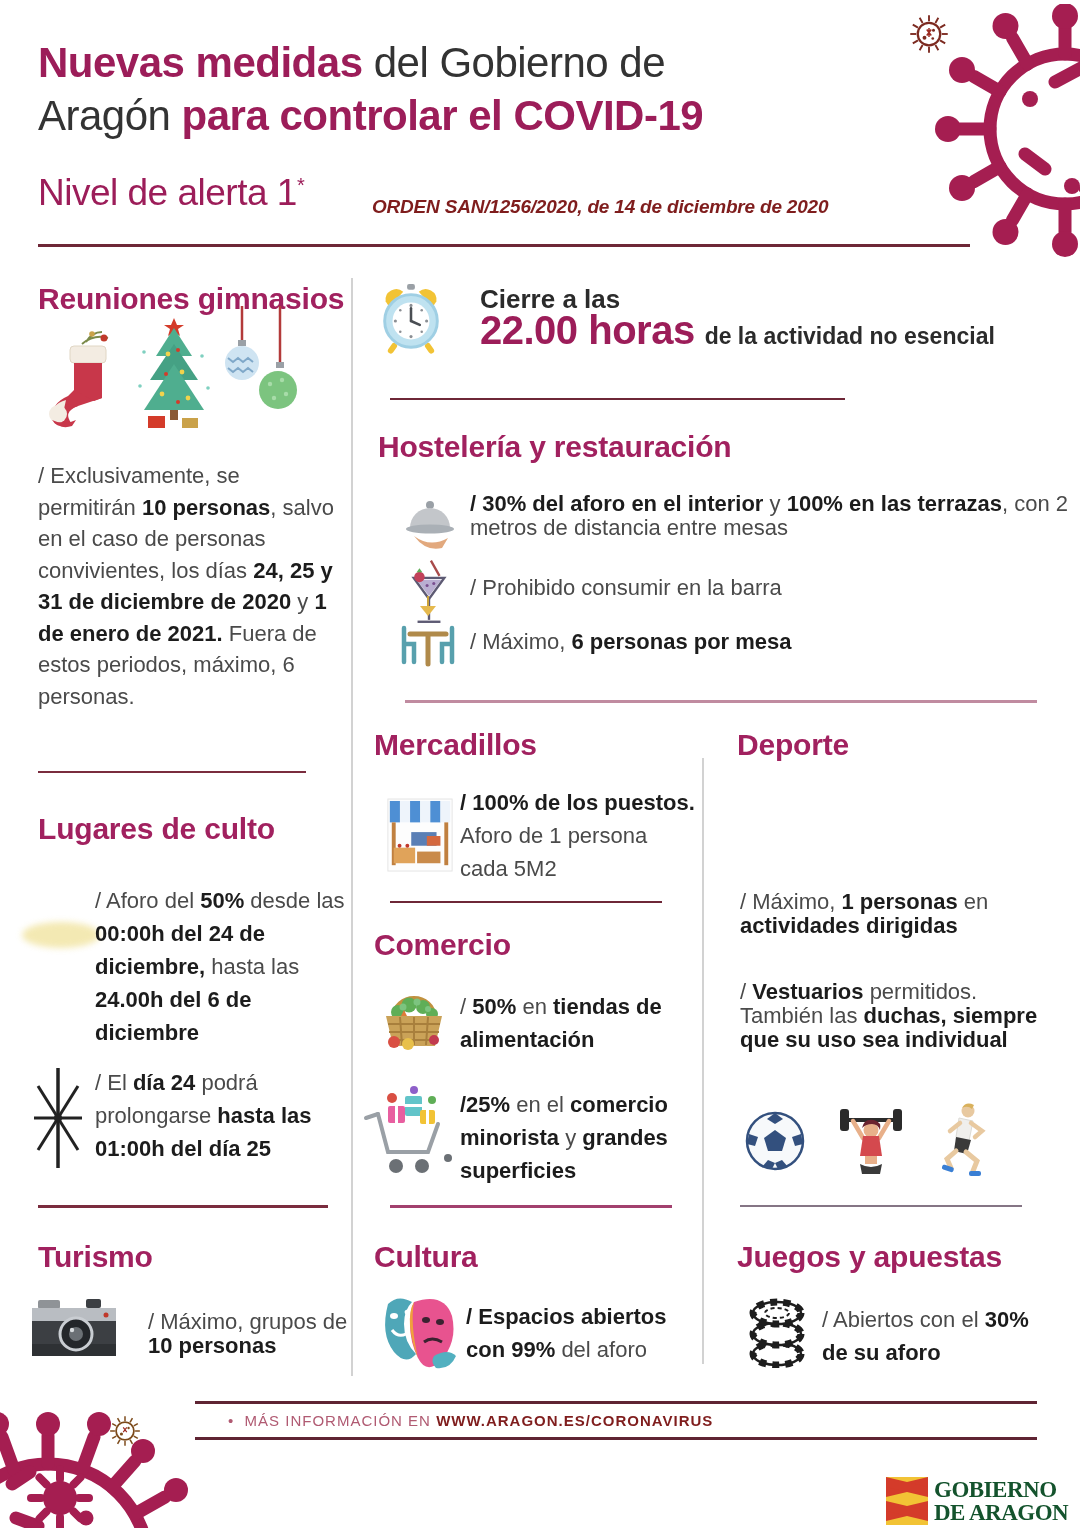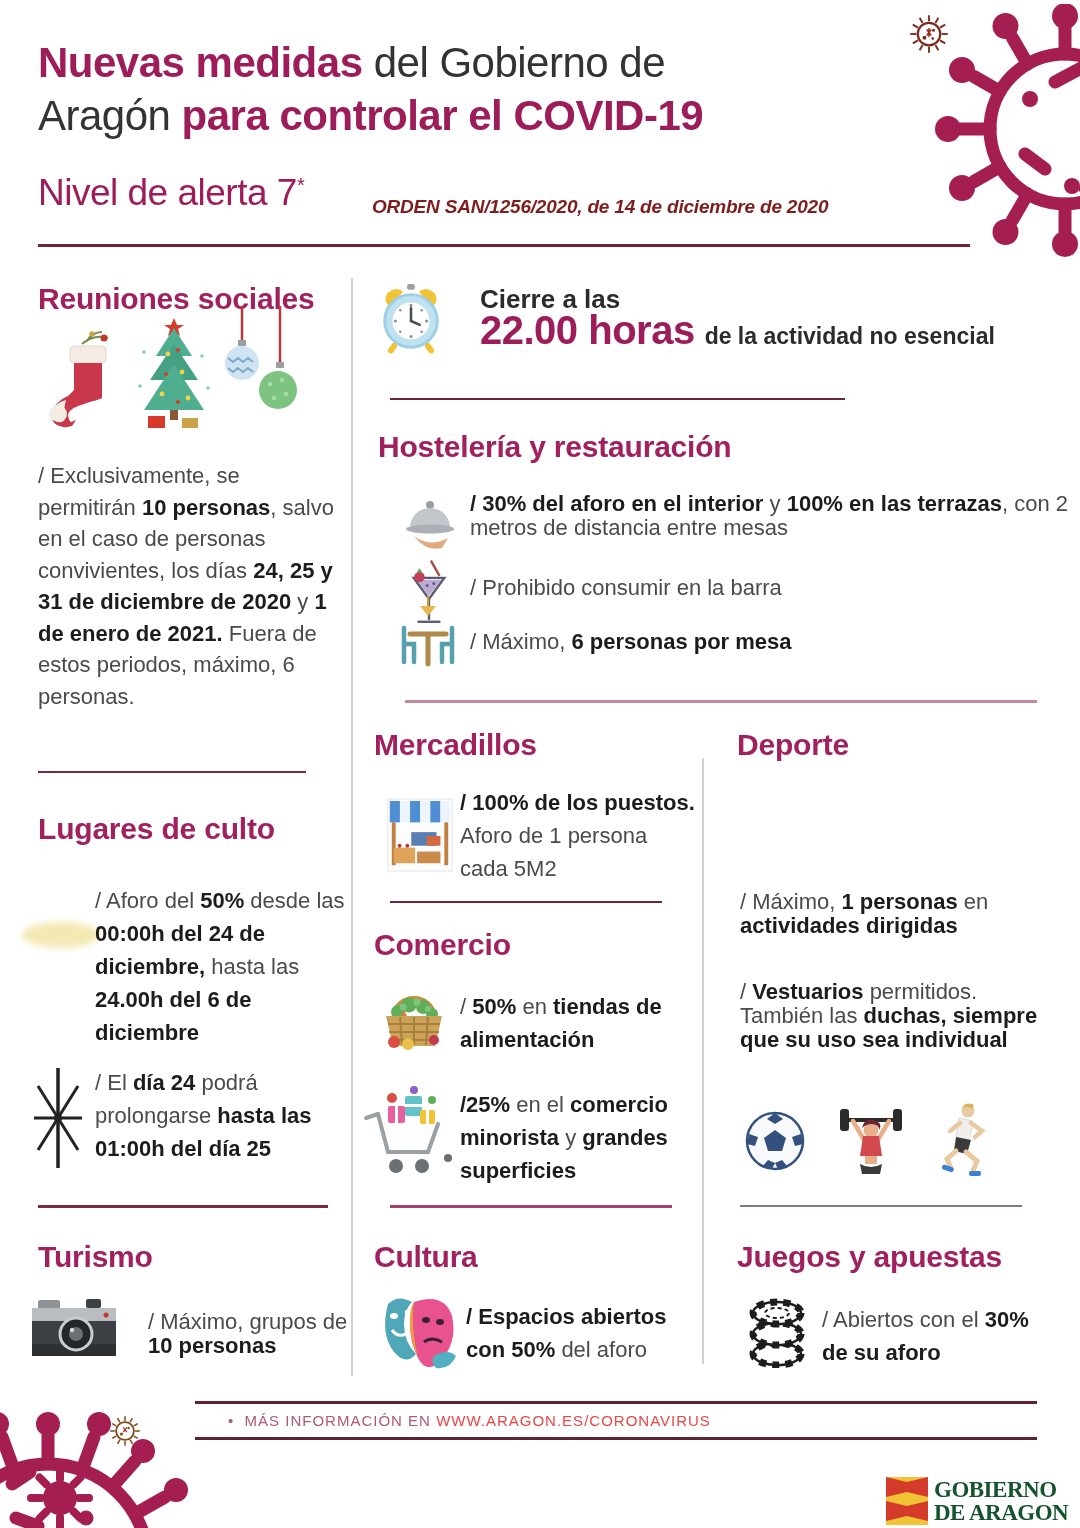--- a/index.html
+++ b/index.html
@@ -21,37 +21,37 @@
   .lh31{line-height:31.5px;}
   
   .hr{position:absolute;background:#6e2737;}
   .vr{position:absolute;background:#d2d2d2;width:2px;}
   
   .closure-prefix{font-size:26px;font-weight:700;color:#2b2b2b;}
   .closure-time{font-size:40px;font-weight:800;color:#9c1d59;letter-spacing:-0.5px;}
   .closure-suffix{font-size:23px;font-weight:700;color:#2b2b2b;margin-left:10px;}
   
   .footer-info{font-size:15px;letter-spacing:1px;color:#b05a72;font-weight:400;}
-  .footer-info .b2{font-weight:400;color:#ef4444;}
+  .footer-info .b2{font-weight:700;color:#7f1d1d;}
   .logo-text{font-size:23px;line-height:23px;font-weight:700;color:#14532d;letter-spacing:-0.5px;font-family:Liberation Serif, serif;}
   .candle-glow{position:absolute;width:78px;height:26px;border-radius:50%;
                background:#f0e29a;opacity:0.75;filter:blur(3px);}
 </style>
 </head>
 <body>
 
 <div class="page">
 
   <div class="abs main-title" style="left:38px;top:36px;width:830px;">
     <span class="accent">Nuevas medidas</span><span> del Gobierno de</span><br>
     <span>Aragón </span><span class="accent">para controlar el COVID-19</span>
   </div>
 
   <div class="abs alert-level" style="left:38px;top:172px;">
-    <span>Nivel de alerta 7</span><sup>*</sup>
+    <span>Nivel de alerta 1</span><sup>*</sup>
   </div>
   <div class="abs order-text" style="left:372px;top:196px;">ORDEN SAN/1256/2020, de 14 de diciembre de 2020</div>
 
   <div class="hr" style="left:38px;top:244px;width:932px;height:3px;"></div>
 
   <svg class="abs" style="left:905px;top:10px;" width="48" height="48" viewBox="0 0 64 64">
     <g stroke="#7c2a20" fill="none" stroke-width="2.5">
       <circle cx="32" cy="32" r="15" stroke-width="3"></circle>
       <line x1="49" y1="32" x2="57" y2="32"></line>
         <line x1="46.7" y1="40.5" x2="53.6" y2="44.5"></line>
@@ -107,21 +107,21 @@
         <line x1="232" y1="207" x2="232" y2="215"></line>
       <line x1="210" y1="185" x2="202" y2="185"></line>
         <line x1="254" y1="185" x2="262" y2="185"></line>
       <line x1="217" y1="170" x2="211" y2="164"></line>
         <line x1="247" y1="170" x2="253" y2="164"></line>
       <line x1="217" y1="200" x2="211" y2="206"></line>
         <line x1="247" y1="200" x2="253" y2="206"></line>
     </g>
   </svg>
 
-  <div class="abs sec-title" style="left:38px;top:282px;">Reuniones sociales</div>
+  <div class="abs sec-title" style="left:38px;top:282px;">Reuniones gimnasios</div>
 
   <svg class="abs" style="left:42px;top:326px;" width="80" height="108" viewBox="0 0 80 108">
     <g stroke="#7a8a4a" stroke-width="2" fill="none">
       <path d="M40,18 Q52,8 66,12 M44,16 Q50,6 60,6"></path>
     </g>
     <circle cx="62" cy="12" r="3.5" fill="#c0392b"></circle>
       <circle cx="50" cy="8" r="2.8" fill="#caa24a"></circle>
     <rect x="28" y="20" width="36" height="17" rx="4" fill="#f3ece2" stroke="#e0d6c4"></rect>
     <path d="M32,37 L60,37 L60,72 L36,80 Q14,88 12,92 Q8,78 26,70 L32,64 Z" fill="#c8374a"></path>
     <path d="M32,37 L60,37 L60,72 L52,75 L32,64 Z" fill="#c8374a"></path>
@@ -391,21 +391,21 @@
     <path d="M14,40 Q20,48 28,44" stroke="#ffffff" stroke-width="3" fill="none"></path>
     <path d="M36,12 Q66,2 74,26 Q80,52 62,72 Q48,84 40,68 Q32,52 32,34 Q32,20 36,12 Z" fill="#e8538f"></path>
     <path d="M36,12 Q32,34 40,68 Q34,54 32,36 Q31,20 36,12 Z" fill="#f0a13c"></path>
     <g fill="#3b2230">
         <ellipse cx="48" cy="30" rx="4" ry="3"></ellipse>
         <ellipse cx="62" cy="32" rx="4" ry="3"></ellipse>
       </g>
     <path d="M46,52 Q54,46 64,52" stroke="#3b2230" stroke-width="3" fill="none"></path>
     <path d="M56,66 Q70,58 78,66 Q72,80 58,78 Q52,72 56,66 Z" fill="#52b0c0"></path>
   </svg>
-  <div class="abs txt lh33" style="left:466px;top:1300px;width:232px;"><span class="b">/ Espacios abiertos con 50%</span><span class="r"> del aforo</span></div>
+  <div class="abs txt lh33" style="left:466px;top:1300px;width:232px;"><span class="b">/ Espacios abiertos con 99%</span><span class="r"> del aforo</span></div>
 
   <div class="abs sec-title" style="left:737px;top:728px;">Deporte</div>
 
   <div class="abs txt" style="left:740px;top:890px;width:310px;"><span class="r">/ Máximo, </span><span class="b">1 personas</span><span class="r"> en </span><span class="b">actividades dirigidas</span></div>
   <div class="abs txt" style="left:740px;top:980px;width:315px;"><span class="r">/ </span><span class="b">Vestuarios</span><span class="r"> permitidos. También las </span><span class="b">duchas, siempre que su uso sea individual</span></div>
 
   <svg class="abs" style="left:744px;top:1110px;" width="62" height="62" viewBox="0 0 62 62">
     <circle cx="31" cy="31" r="28" fill="#f7f9fb" stroke="#33507e" stroke-width="2.5"></circle>
     <polygon points="31,20 42,28 38,41 24,41 20,28" fill="#33507e"></polygon>
     <polygon points="31,3 39,9 31,14 23,9" fill="#33507e"></polygon>

